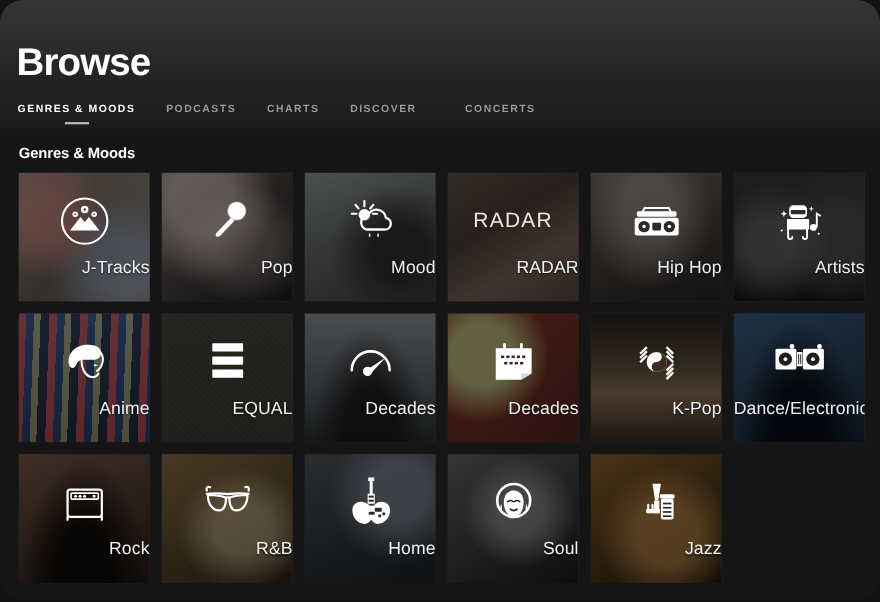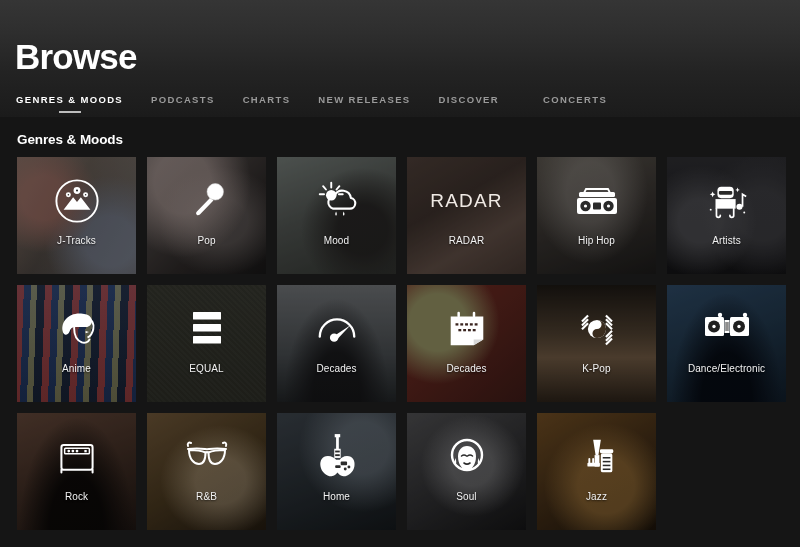--- a/index.html
+++ b/index.html
@@ -7,21 +7,21 @@
     background: #121212;
     width: 800px; height: 547px;
     overflow: hidden;
   }
   body {
     font-family: "Liberation Sans", sans-serif;
     color: #ffffff;
     -webkit-font-smoothing: antialiased;
   }
 
-  .page { position: relative; width: 800px; height: 547px; overflow: hidden; background:#151515; }
+  .page { position: relative; width: 800px; height: 547px; overflow: hidden; background:#151515;border-radius:21px; }
 
   
   .header {
     position: relative;
     height: 117px;
     background: linear-gradient(to bottom, #353535 0%, #2e2e2e 28%, #232323 62%, #1b1b1b 100%);
     padding: 0 17px;
     box-sizing: border-box;
   }
   .page-title {
@@ -117,22 +117,22 @@
     display: flex;
     align-items: center;
     justify-content: center;
     pointer-events: none;
   }
   .tile .icon svg { display: block; }
   .tile .label {
     position: absolute;
     left: 0; right: 0;
     top: 78px;
-    text-align: center;
-    font-size: 10px;
+    text-align: right;
+    font-size: 16px;
     color: #f2f2f2;
     letter-spacing: 0.1px;
     text-shadow: 0 1px 2px rgba(0,0,0,0.7);
     pointer-events: none;
   }
 
   
   .art-jtracks {
     background:
       linear-gradient(118deg, rgba(140,110,100,0.55) 0%, rgba(60,50,48,0.2) 42%, rgba(120,120,128,0.35) 100%),
@@ -242,21 +242,20 @@
 <body>
 
 <div class="page">
 
   <div class="header">
     <div class="page-title">Browse</div>
     <div class="navbar" id="navbar">
         <div class="nav-item active">GENRES &amp; MOODS</div>
         <div class="nav-item">PODCASTS</div>
         <div class="nav-item">CHARTS</div>
-        <div class="nav-item">NEW RELEASES</div>
         <div class="nav-item">DISCOVER</div>
         <div class="nav-item">CONCERTS</div>
       </div>
   </div>
 
   <div class="content">
     <div class="section-title">Genres &amp; Moods</div>
     <div class="grid" id="grid">
         <div class="tile">
           <div class="art art-jtracks"></div>

